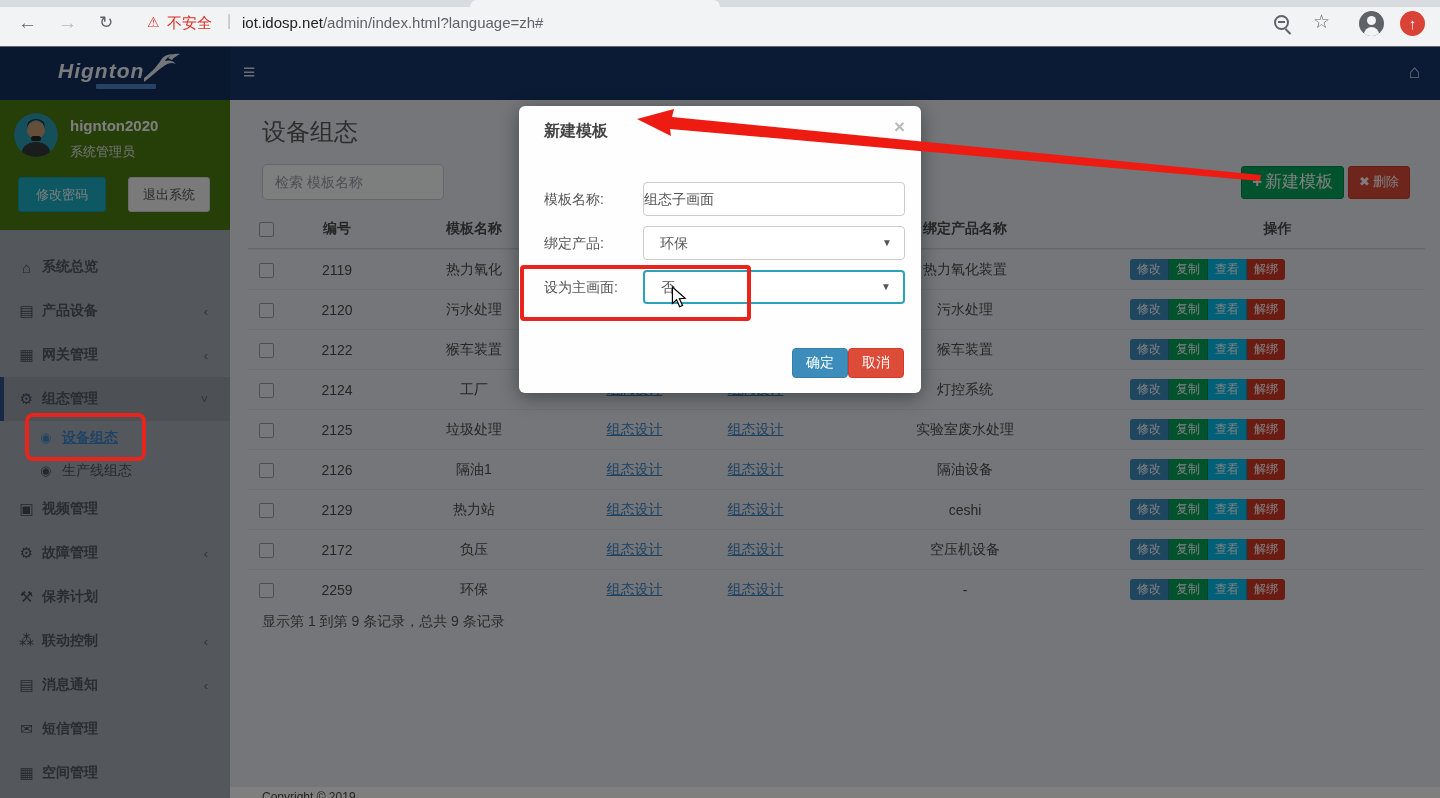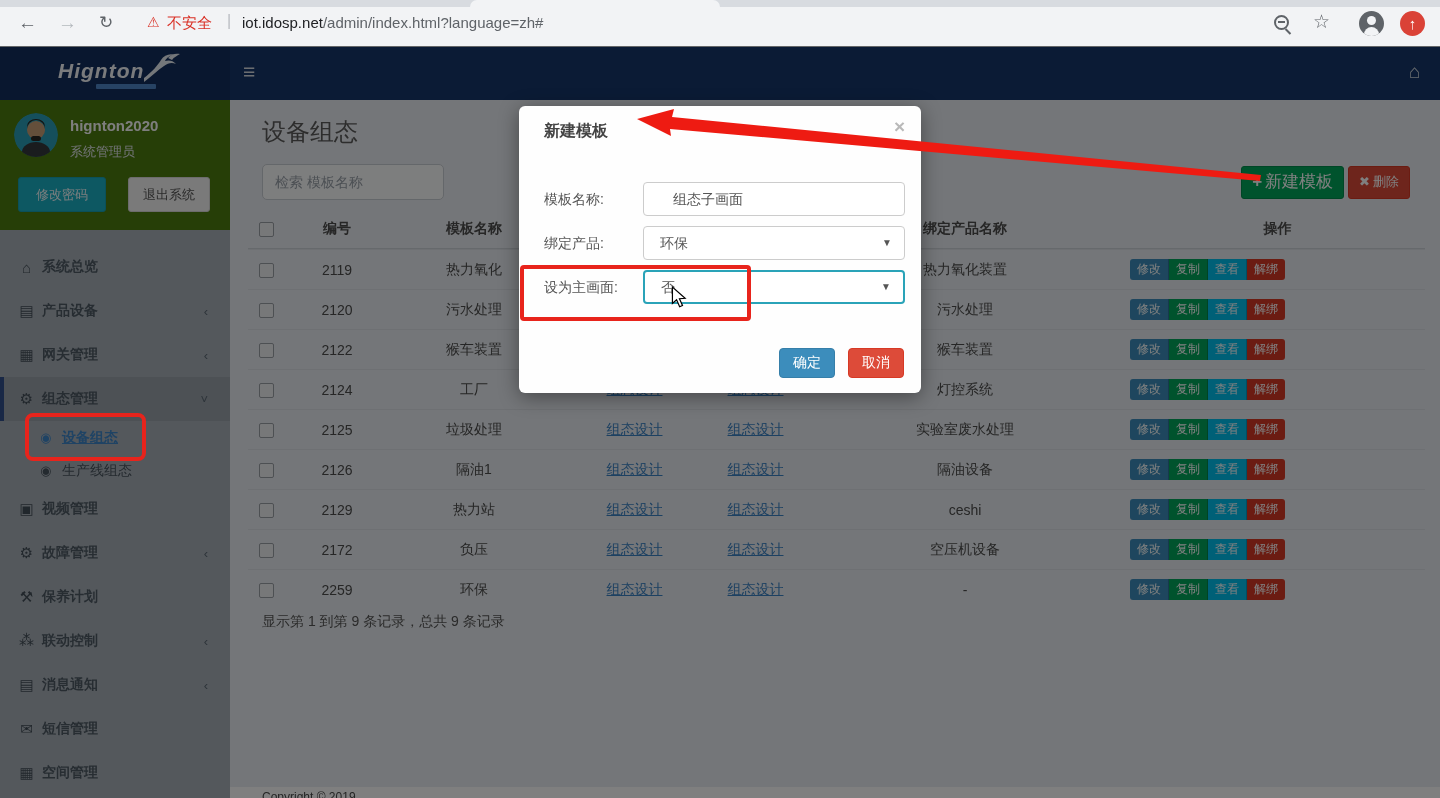--- a/index.html
+++ b/index.html
@@ -97,25 +97,25 @@
   .backdrop{position:absolute;left:0;top:46px;width:1440px;height:752px;background:rgba(0,0,0,0.5);z-index:10;}
   .modal{position:absolute;left:519px;top:106px;width:402px;height:287px;background:#fefefe;border-radius:6px;z-index:20;
     box-shadow:0 4px 20px rgba(0,0,0,0.4);}
   .m-title{position:absolute;left:25px;top:15px;font-size:16px;font-weight:bold;color:#444;}
   .m-close{position:absolute;right:16px;top:10px;font-size:19px;color:#b9b9b9;font-weight:bold;}
   .m-field{position:absolute;left:25px;right:16px;height:34px;}
   .m-f1{top:76px;} .m-f2{top:120px;} .m-f3{top:164px;}
   .m-label{position:absolute;left:0;top:0;width:105px;line-height:34px;font-size:14px;color:#555;}
   .m-ctl{position:absolute;left:99px;right:0;top:0;height:32px;border:1px solid #ccc;border-radius:4px;background:#fff;
     line-height:32px;font-size:14px;color:#555;}
-  .m-ctl.inp{padding-left:29px;}
+  .m-ctl.inp{padding-left:0;}
   .m-ctl.sel{padding-left:16px;}
   .m-ctl.sel-focus{border:2px solid #2aa3b8;height:30px;line-height:30px;}
   .m-caret{position:absolute;right:12px;top:0;font-size:10px;color:#555;}
-  .m-btns{position:absolute;right:17px;bottom:15px;display:flex;gap:13px;}
+  .m-btns{position:absolute;right:17px;bottom:15px;display:flex;}
   .btn-ok{background:#3c8dbc;border:1px solid #367fa9;color:#fff;font-size:14px;padding:5px 13px;border-radius:4px;}
   .btn-cancel{background:#dd4b39;border:1px solid #d73925;color:#fff;font-size:14px;padding:5px 13px;border-radius:4px;}
 
   
   .ann{position:absolute;z-index:30;pointer-events:none;}
   .ann-box-sidebar{left:25px;top:413px;width:113px;height:40px;border:4px solid #e8241c;border-radius:8px;}
   .ann-box-modal{left:520px;top:265px;width:223px;height:48px;border:4px solid #e8241c;border-radius:4px;}
   .ann-arrow{left:0;top:0;}
   .mouse-cursor{position:absolute;left:671px;top:286px;z-index:40;pointer-events:none;}
 </style>

